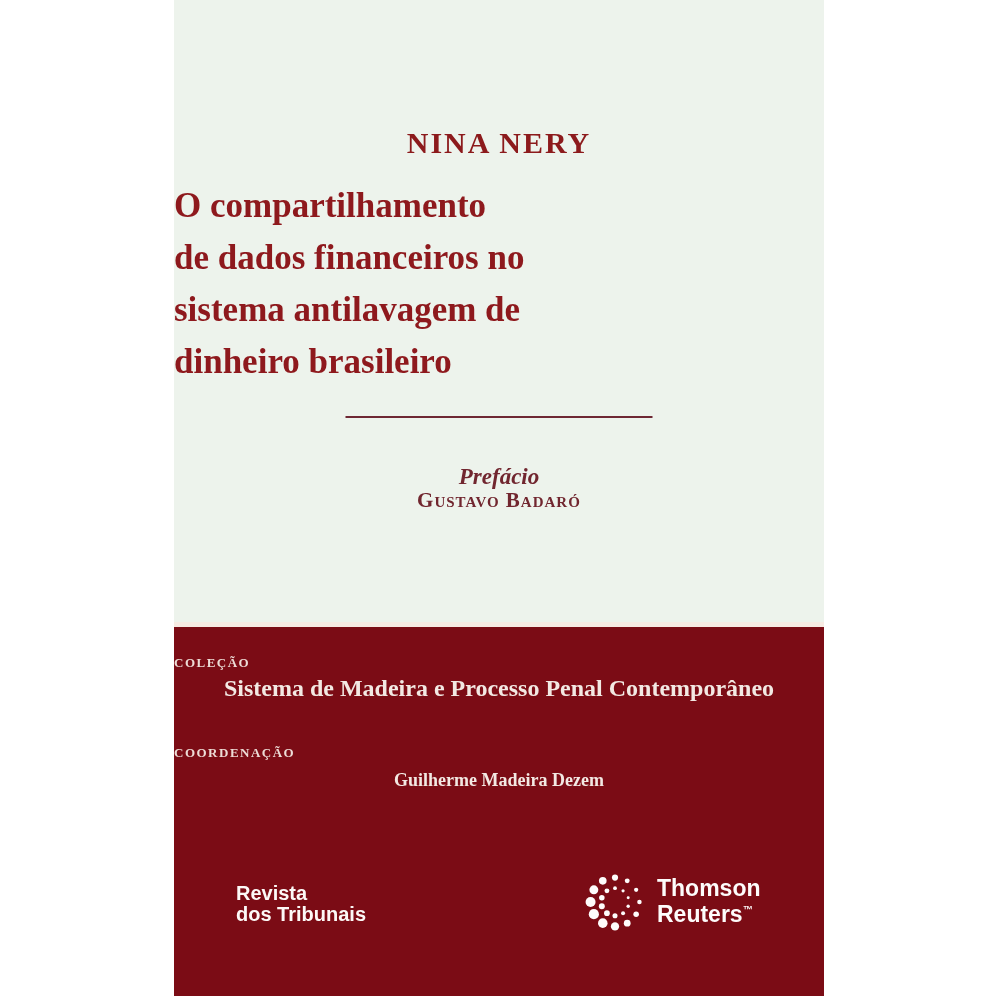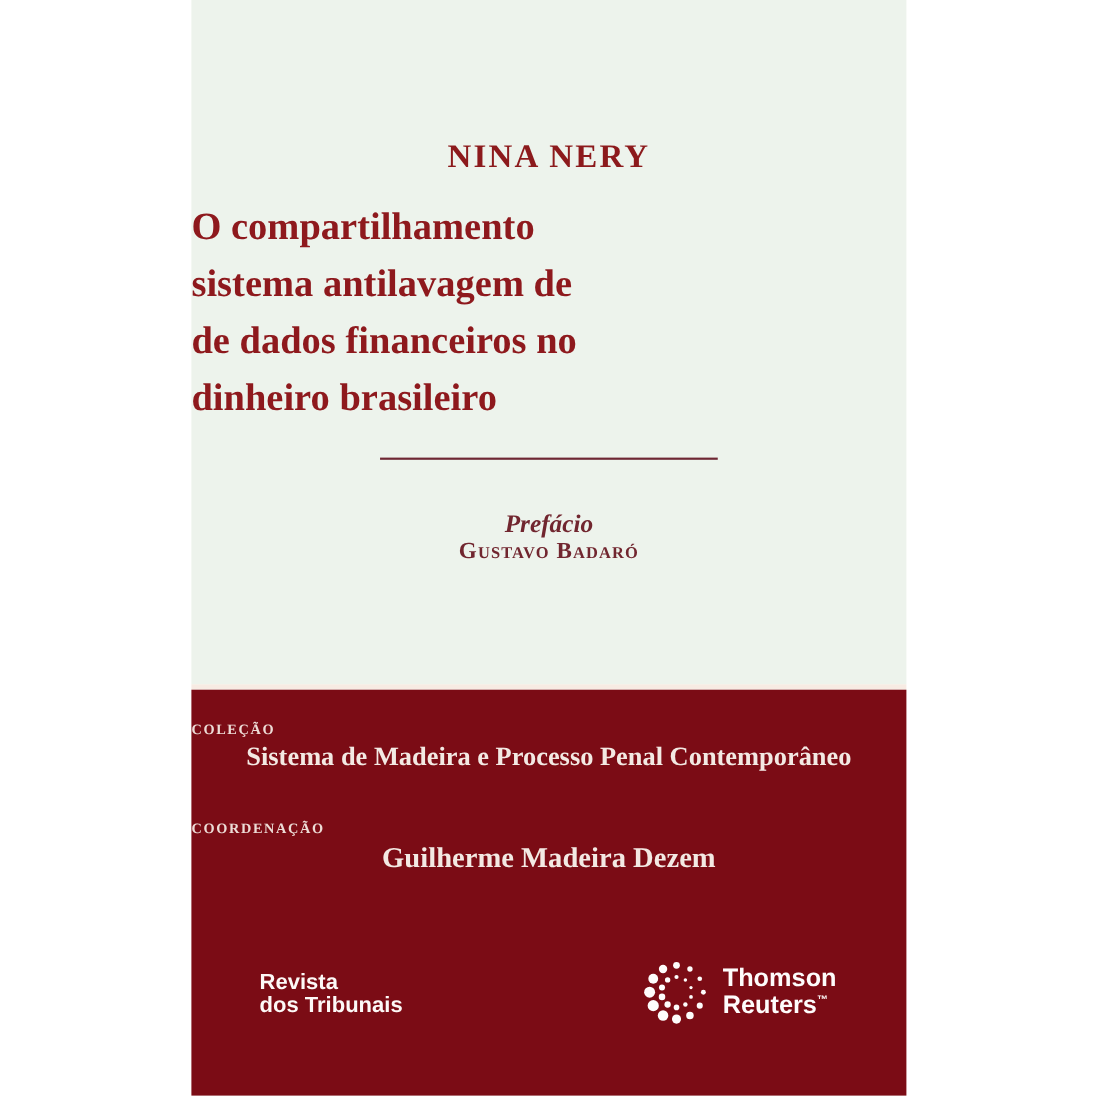--- a/index.html
+++ b/index.html
@@ -116,21 +116,21 @@
     color: #f3e9e3;
   }
   .coordination-label { top: 745px; }
   .coordinator {
     position: absolute;
     top: 764px;
     left: 0;
     width: 100%;
     text-align: center;
     font-weight: bold;
-    font-size: 26px;
+    font-size: 18px;
     line-height: 32px;
     color: #f3e9e3;
   }
   .publisher {
     position: absolute;
     left: 62px;
     top: 883px;
     font-family: "Liberation Sans", sans-serif;
     font-weight: bold;
     font-size: 20px;
@@ -164,22 +164,22 @@
 </head>
 <body>
 
 <div class="cover">
 
   <div class="cover-top">
     <div class="author">NINA NERY</div>
 
     <div class="title">
       <div>O compartilhamento</div>
+      <div>de dados financeiros no</div>
       <div>sistema antilavagem de</div>
-      <div>de dados financeiros no</div>
       <div>dinheiro brasileiro</div>
     </div>
 
     <div class="title-divider"></div>
 
     <div class="preface-label">Prefácio</div>
     <div class="preface-name">Gustavo Badaró</div>
   </div>
 
   <div class="section-strip"></div>

